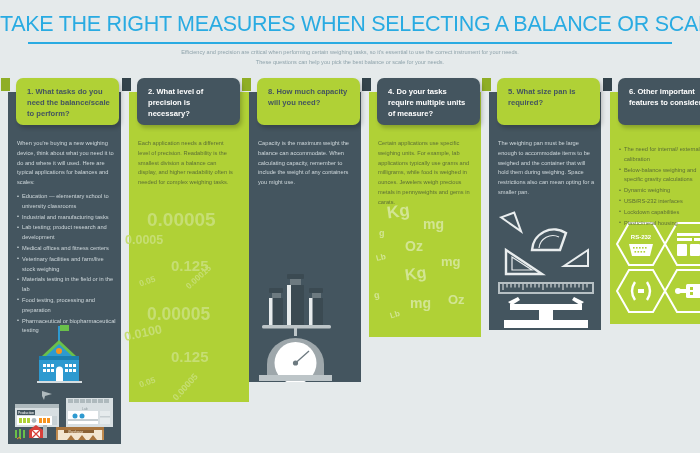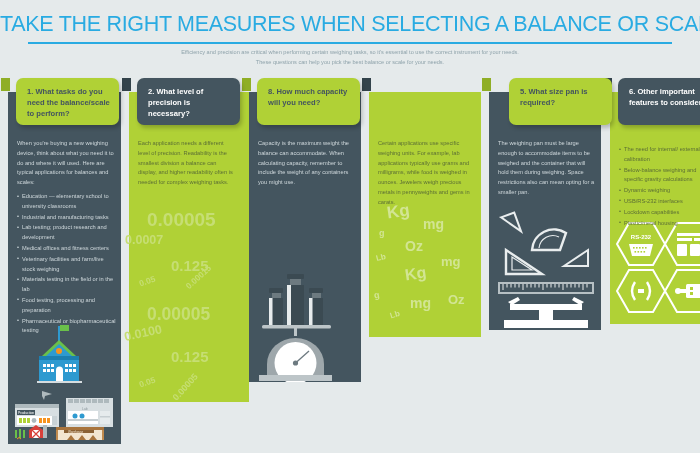--- a/index.html
+++ b/index.html
@@ -231,21 +231,21 @@
   <div class="col light" style="left:129px; width:120px; height:310px;">
     <div class="body" style="height:310px;"></div>
     <div class="tab tab-dark"></div>
     <div class="card card-dark" style="left:8px; width:103px; height:47px;">
       <div class="q">2. What level of precision is necessary?</div>
     </div>
     <div class="para on-light" style="left:9px; top:47px; width:98px; z-index:5;">Each application needs a different level of precision. Readability is the smallest division a balance can display, and higher readability often is needed for complex weighing tasks.</div>
 
     <div>
       <span class="wm" style="left:18px; top:117px; font-size:19px;">0.00005</span>
-      <span class="wm" style="left:-4px; top:141px; font-size:12.5px;">0.0007</span>
+      <span class="wm" style="left:-4px; top:141px; font-size:12.5px;">0.0005</span>
       <span class="wm" style="left:42px; top:165px; font-size:15px;">0.125</span>
       <span class="wm" style="left:10px; top:184px; font-size:8.5px; transform:rotate(-18deg);">0.05</span>
       <span class="wm" style="left:54px; top:180px; font-size:8.5px; transform:rotate(-42deg);">0.00015</span>
       <span class="wm" style="left:18px; top:212px; font-size:17.5px;">0.00005</span>
       <span class="wm" style="left:-5px; top:234px; font-size:12.5px; transform:rotate(-12deg);">0.0100</span>
       <span class="wm" style="left:42px; top:256px; font-size:15px;">0.125</span>
       <span class="wm" style="left:10px; top:285px; font-size:8.5px; transform:rotate(-18deg);">0.05</span>
       <span class="wm" style="left:40px; top:290px; font-size:9px; transform:rotate(-48deg);">0.00005</span>
     </div>
   </div>
@@ -288,41 +288,44 @@
         <circle cx="38.5" cy="91" r="2.6" fill="#6d7a80"></circle>
         <path d="M38.5 91 L52 79" stroke="#6d7a80" stroke-width="1.3"></path>
         <rect x="2" y="103" width="73" height="6" fill="#bdc5c8"></rect>
       </svg>
     </div>
   </div>
 
   <div class="col light" style="left:369px; width:112px; height:245px;">
     <div class="body" style="height:245px;"></div>
     <div class="tab tab-dark"></div>
+    <div class="card card-dark" style="left:8px; width:103px; height:47px;">
+      <div class="q">4. Do your tasks require multiple units of measure?</div>
+    </div>
     <div class="para on-light" style="left:9px; top:47px; width:98px; z-index:5;">Certain applications use specific weighing units. For example, lab applications typically use grams and milligrams, while food is weighed in ounces. Jewelers weigh precious metals in pennyweights and gems in carats.</div>
 
     <div>
       <span class="wm u" style="left:18px; top:110px; font-size:17px; transform:rotate(-8deg);">Kg</span>
       <span class="wm u" style="left:54px; top:124px; font-size:14px;">mg</span>
       <span class="wm u" style="left:10px; top:136px; font-size:9px;">g</span>
       <span class="wm u" style="left:36px; top:146px; font-size:14px;">Oz</span>
       <span class="wm u" style="left:7px; top:161px; font-size:8px; transform:rotate(-14deg);">Lb</span>
       <span class="wm u" style="left:72px; top:162px; font-size:13px;">mg</span>
       <span class="wm u" style="left:36px; top:173px; font-size:16px; transform:rotate(-8deg);">Kg</span>
       <span class="wm u" style="left:5px; top:198px; font-size:9px; transform:rotate(-10deg);">g</span>
       <span class="wm u" style="left:41px; top:203px; font-size:14px;">mg</span>
       <span class="wm u" style="left:79px; top:200px; font-size:13px;">Oz</span>
       <span class="wm u" style="left:21px; top:218px; font-size:8px; transform:rotate(-18deg);">Lb</span>
     </div>
   </div>
 
   <div class="col dark" style="left:489px; width:112px; height:238px;">
     <div class="body" style="height:238px;"></div>
     <div class="tab tab-green"></div>
-    <div class="card card-green" style="left:20px; width:103px; height:47px;">
+    <div class="card card-green" style="left:8px; width:103px; height:47px;">
       <div class="q">5. What size pan is required?</div>
     </div>
     <div class="para on-dark" style="left:9px; top:47px; width:98px;">The weighing pan must be large enough to accommodate items to be weighed and the container that will hold them during weighing. Space restrictions also can mean opting for a smaller pan.</div>
 
     <div class="ill" style="left:5px; top:118px; width:104px; height:118px;">
       <svg width="104" height="118" viewBox="0 0 104 118">
 
         <g transform="rotate(-20 18 14)">
           <path d="M10 4 L24 4 L24 24 Z" fill="none" stroke="#e9edee" stroke-width="2"></path>
         </g>

